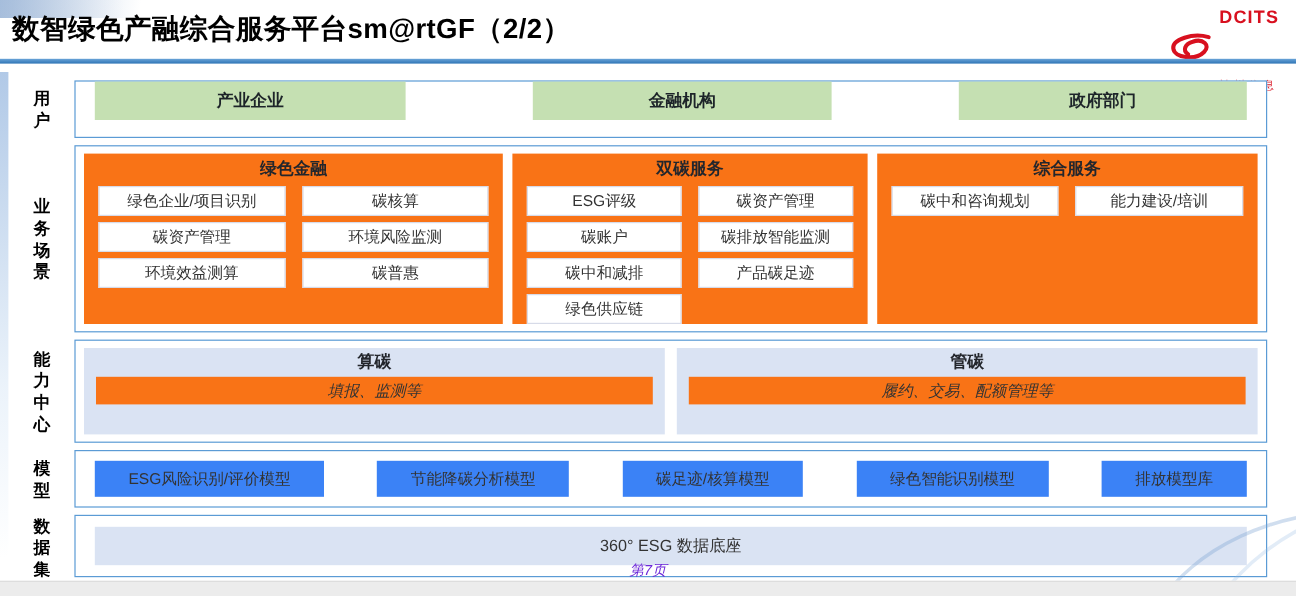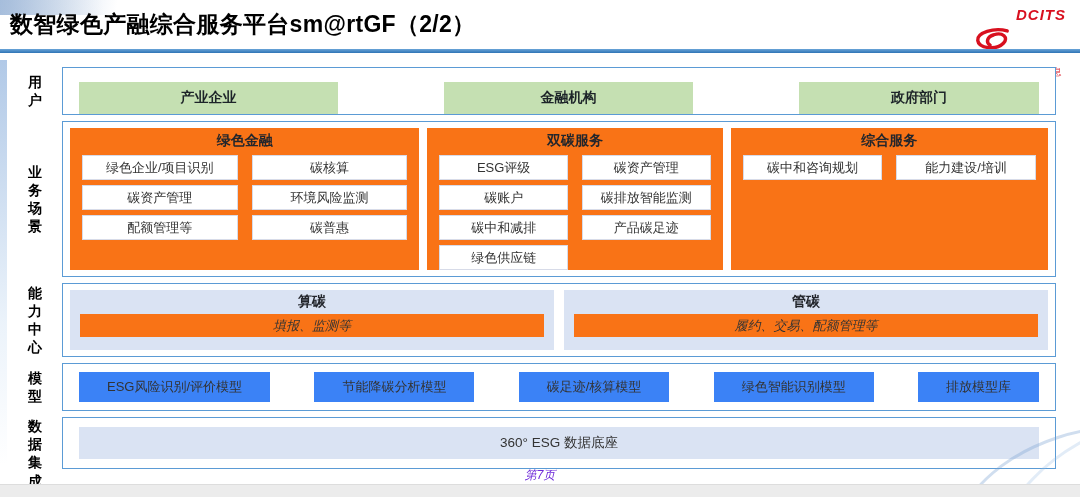--- a/index.html
+++ b/index.html
@@ -44,35 +44,35 @@
     position:absolute; top:9px; left:10px;
     font-size:23px; font-weight:bold; color:#000; letter-spacing:.3px;
     white-space:nowrap;
   }
   .title-rule {
     position:absolute; top:49px; left:0; width:100%; height:4px;
     background: linear-gradient(to bottom, #6aa4d8, #2e74b5);
   }
   .logo { position:absolute; top:7px; right:14px; display:flex; align-items:center; gap:5px; }
   .logo-text { display:flex; flex-direction:column; line-height:1.05; }
-  .logo-name { color:#d8101f; font-weight:bold; font-style:italic; font-size:15px; letter-spacing:1px; }
+  .logo-name { color:#d8101f; font-weight:bold; font-size:15px; letter-spacing:1px; }
   .logo-sub  { color:#d8101f; font-size:9.5px; letter-spacing:2.5px;margin-top:44px; }
 
   
   .content { position:absolute; top:67px; left:8px; width:1048px; }
   .row { display:flex; margin-bottom:6px; }
   .row-label {
     width:54px; flex:none; padding:0 16px;
     display:flex; align-items:center; justify-content:center;
     font-weight:bold; font-size:14px; line-height:1.3; text-align:center; color:#000;
   }
   .row-box { flex:1; border:1.6px solid #5b9bd5; background:#fff; }
 
   
-  .users-box { height:48px; display:flex; align-items:flex-end; justify-content:space-between; padding:0 16px; }
+  .users-box { height:48px; display:flex; align-items:flex-start; justify-content:space-between; padding:0 16px; }
   .green-box {
     background:#c5e0b2; height:32px;
     display:flex; align-items:center; justify-content:center;
     font-size:14px; font-weight:bold; color:#1d2429;
   }
   .green-box:nth-child(1){ width:27%; }
   .green-box:nth-child(2){ width:26%; }
   .green-box:nth-child(3){ width:25%; }
 
   
@@ -86,21 +86,21 @@
     display:grid; grid-template-columns:1fr 1fr;
     gap:5px 14px; padding:2px 12px 6px;
   }
   .scen-item {
     background:#fff; border:1px solid #d7dbe8; height:25px;
     display:flex; align-items:center; justify-content:center;
     font-size:13px; color:#333; white-space:nowrap;
   }
 
   
-  .cap-box { height:74px; display:flex; gap:10px; padding:6px 7px; }
+  .cap-box { height:86px; display:flex; gap:10px; padding:6px 7px; }
   .cap-cell { flex:1; background:#dae3f3; padding-top:3px; }
   .cap-title { font-weight:bold; font-size:14px; text-align:center; color:#23262c; }
   .cap-desc {
     background:#f97316; height:23px; margin:3px 10px 0;
     display:flex; align-items:center; justify-content:center;
     font-style:italic; font-size:13px; color:#333;
   }
 
   
   .models-box { height:48px; display:flex; align-items:center; justify-content:space-between; padding:0 16px; }
@@ -161,21 +161,21 @@
     <div class="row-label">业务场景</div>
     <div class="row-box scen-box">
 
       <div class="scen-col c1">
         <div class="scen-title">绿色金融</div>
         <div class="scen-grid">
           <div class="scen-item">绿色企业/项目识别</div>
           <div class="scen-item">碳核算</div>
           <div class="scen-item">碳资产管理</div>
           <div class="scen-item">环境风险监测</div>
-          <div class="scen-item">配额管理等</div>
+          <div class="scen-item">环境效益测算</div>
           <div class="scen-item">碳普惠</div>
         </div>
       </div>
 
       <div class="scen-col c2">
         <div class="scen-title">双碳服务</div>
         <div class="scen-grid">
           <div class="scen-item">ESG评级</div>
           <div class="scen-item">碳资产管理</div>
           <div class="scen-item">碳账户</div>

